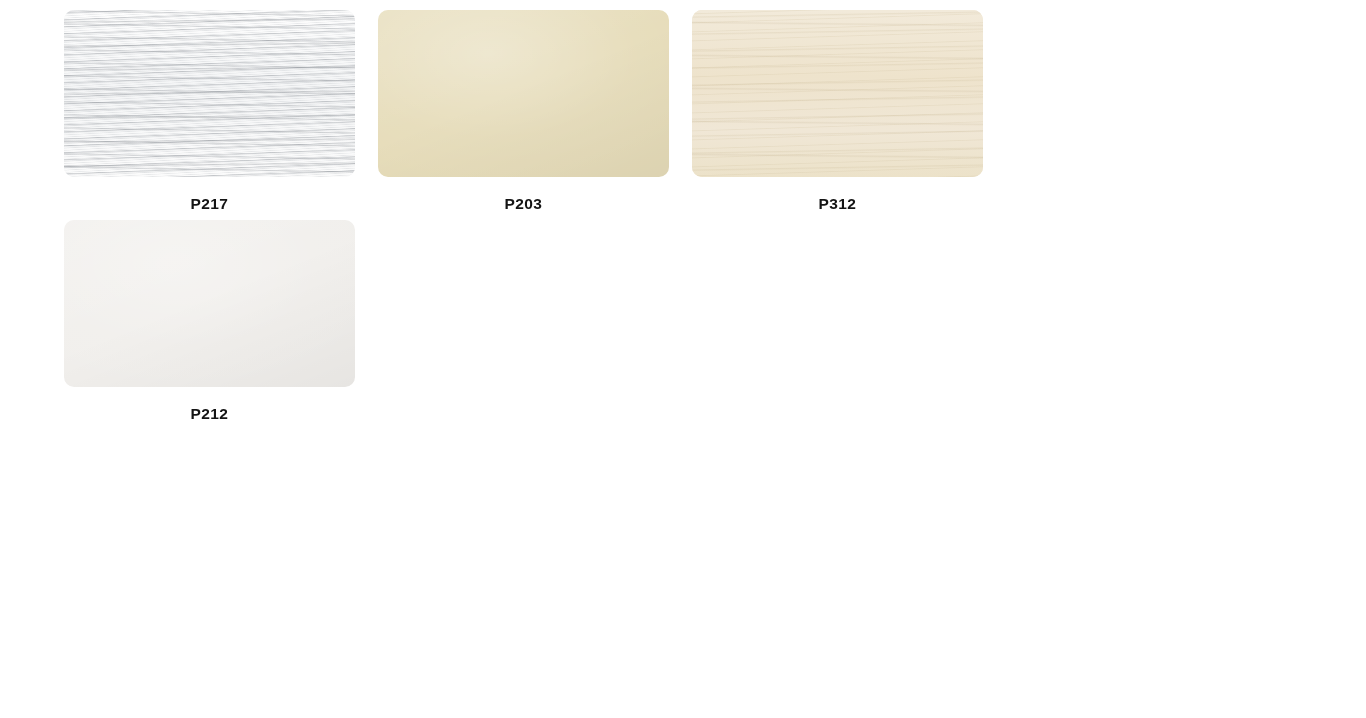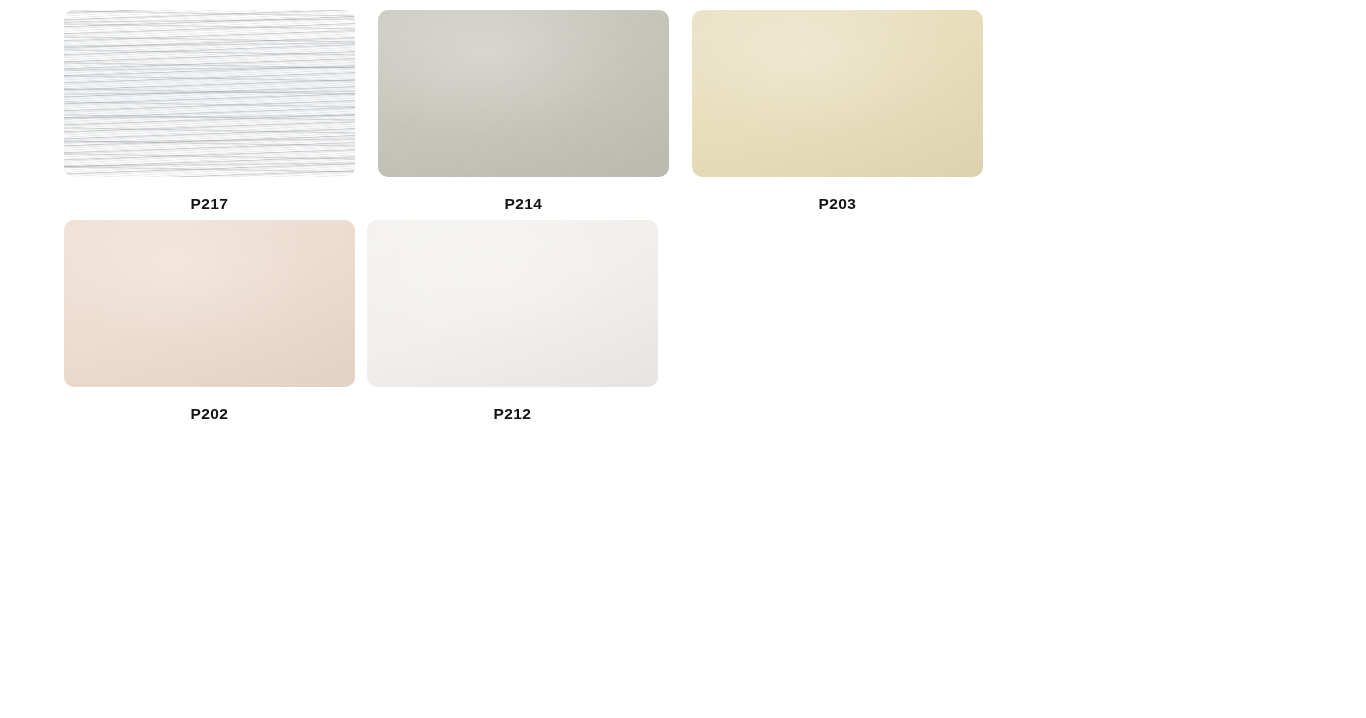--- a/index.html
+++ b/index.html
@@ -169,37 +169,30 @@
 <body>
 
 <div id="gallery">
     <div class="swatch-cell">
       <div class="swatch-chip" style="background-color: rgb(246, 246, 247);">
         <div class="tex tex-whitewood"></div>
       </div>
       <div class="swatch-label">P217</div>
     </div>
     <div class="swatch-cell">
-      <div class="swatch-chip" style="background-color: rgb(196, 195, 184);">
-        <div class="tex tex-speckle" style="mix-blend-mode: normal;"></div>
-        <div class="tex tex-satin"></div>
-      </div>
-      <div class="swatch-label">P214</div>
-    </div>
-    <div class="swatch-cell">
       <div class="swatch-chip" style="background-color: rgb(230, 220, 185);">
         <div class="tex tex-satin" style="mix-blend-mode: normal;"></div>
       </div>
       <div class="swatch-label">P203</div>
     </div>
     <div class="swatch-cell">
-      <div class="swatch-chip" style="background-color: rgb(236, 218, 205);">
-        <div class="tex tex-satin" style="mix-blend-mode: normal;"></div>
+      <div class="swatch-chip" style="background-color: rgb(239, 229, 207);">
+        <div class="tex tex-creamwood"></div>
       </div>
-      <div class="swatch-label">P202</div>
+      <div class="swatch-label">P312</div>
     </div>
     <div class="swatch-cell">
       <div class="swatch-chip" style="background-color: rgb(241, 239, 236);">
         <div class="tex tex-satin" style="mix-blend-mode: normal;"></div>
       </div>
       <div class="swatch-label">P212</div>
     </div>
   </div>
 
 </body></html>

